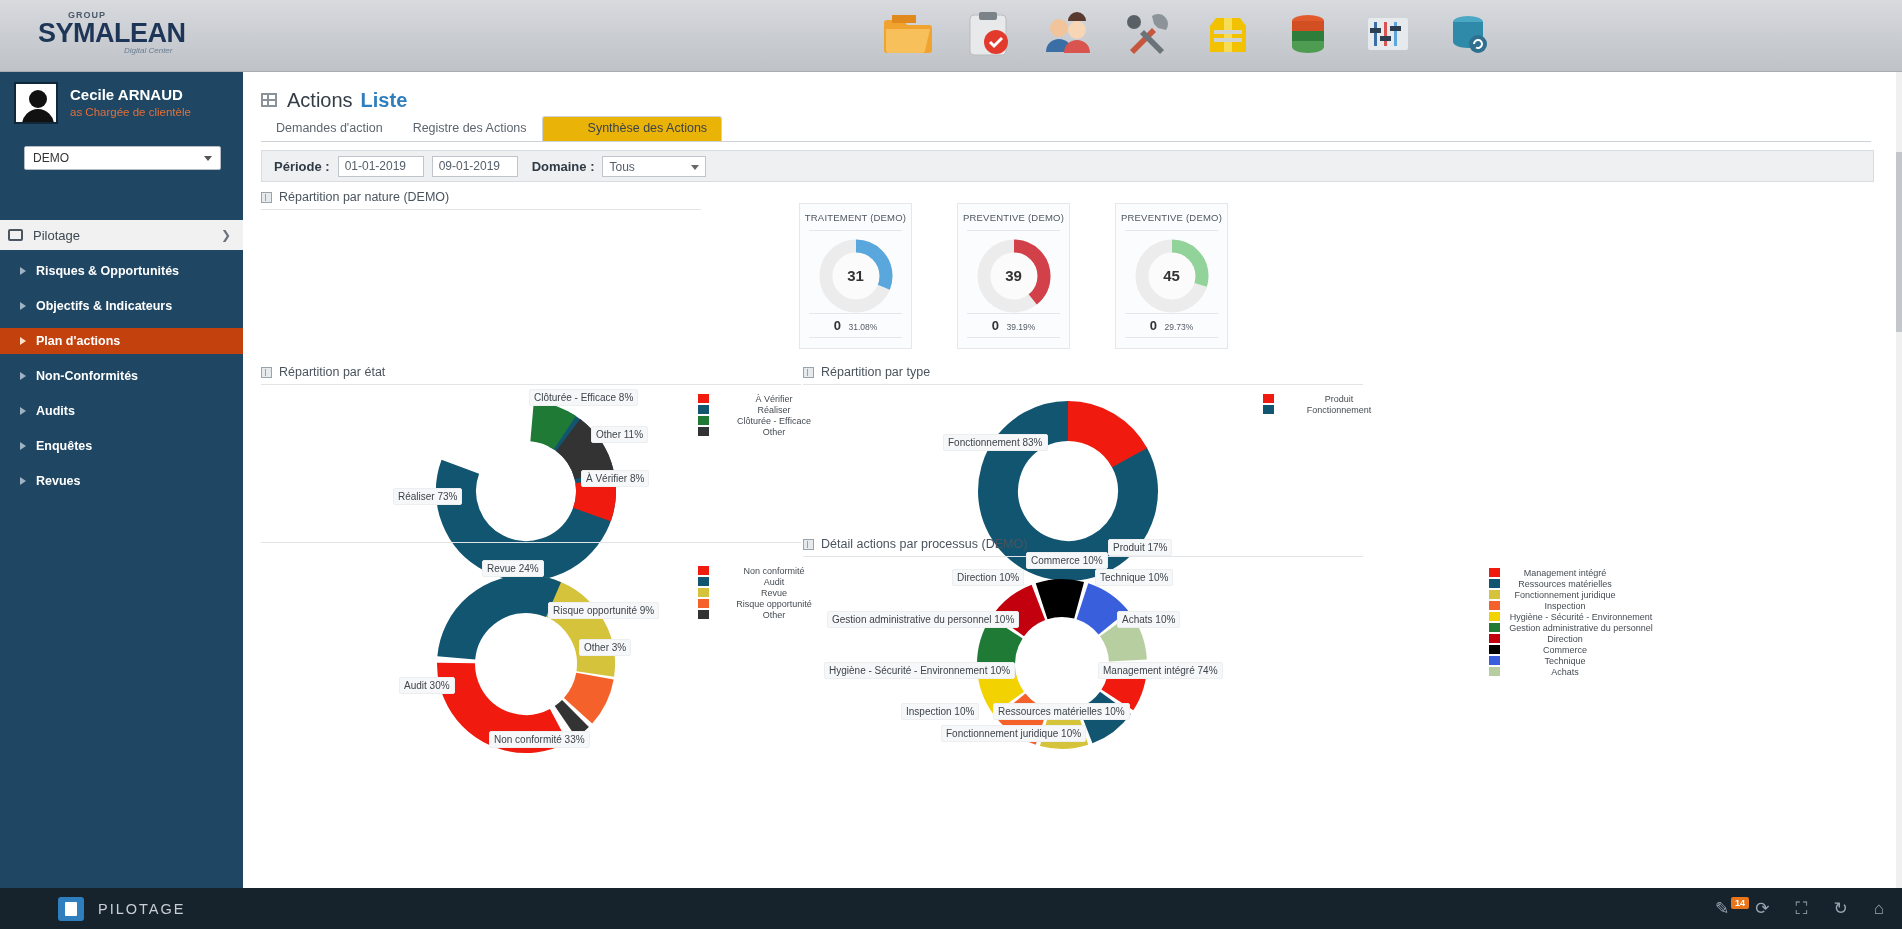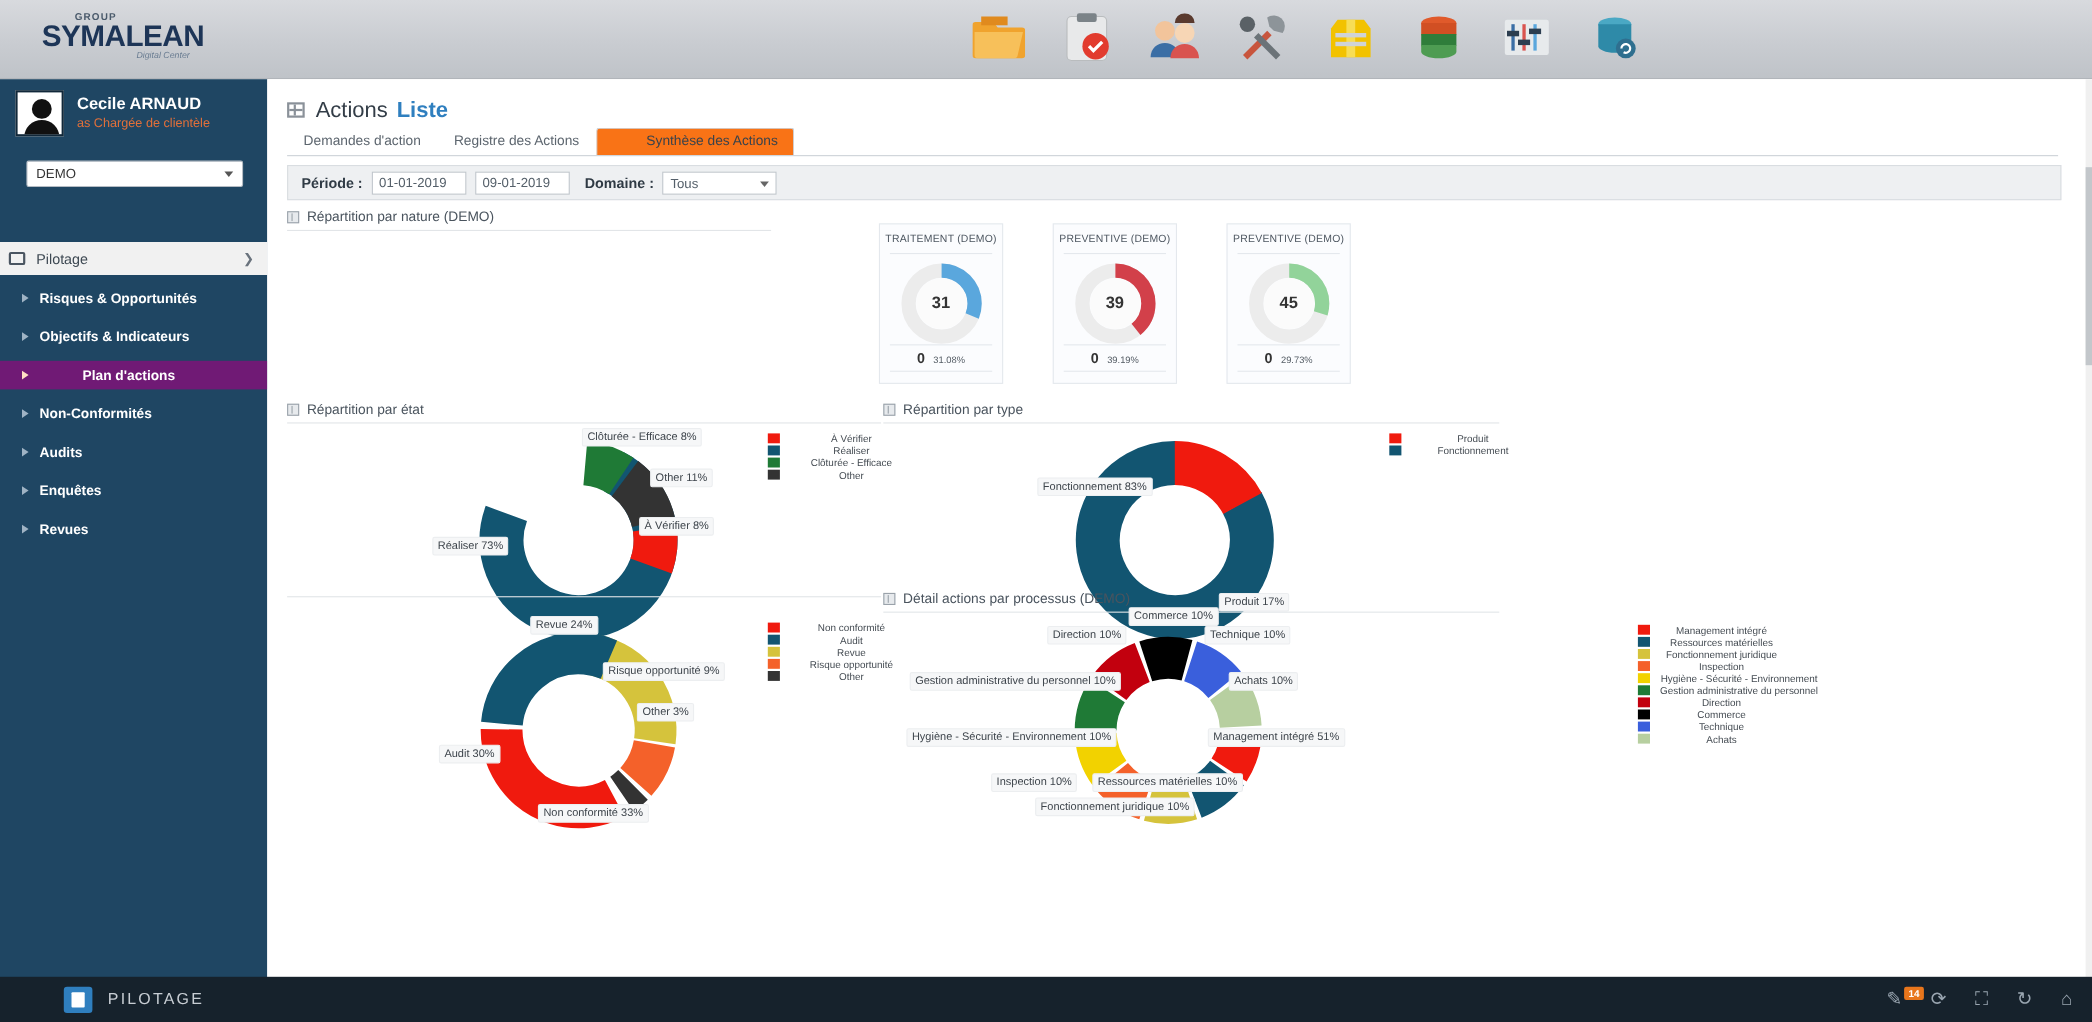--- a/index.html
+++ b/index.html
@@ -54,39 +54,39 @@
   .nav-head .screen-icon { width: 15px; height: 12px; border: 2px solid #4a5561; border-radius: 2px; margin-right: 10px; }
   .nav-head .chev { position: absolute; right: 12px; font-size: 12px; color: #6a737d; }
   .nav-list { position: absolute; left: 0; top: 178px; width: 243px; }
   .nav-item {
     height: 26px; display: flex; align-items: center; padding-left: 20px;
     color: #ffffff; font-size: 12.5px; font-weight: bold; cursor: pointer;
     margin-bottom: 1px;
   }
   .nav-item .arrow { width: 0; height: 0; border-top: 4px solid transparent;
     border-bottom: 4px solid transparent; border-left: 6px solid #9fb3c4; margin-right: 10px; }
-  .nav-item.active { background: #701a75; gap: 39px; }
+  .nav-item.active { background: #c2410c; }
   .nav-item.active .arrow { border-left-color: #ffe0c4; }
   .nav-sep { height: 8px; }
 
   
   .main { position: absolute; left: 243px; top: 72px; width: 1659px; height: 857px; background: #ffffff; }
   .page-title-bar { height: 44px; padding: 12px 0 0 18px; display: flex; align-items: center; }
   .grid-icon { width: 16px; height: 14px; border: 2px solid #8a9199; position: relative; margin-right: 10px; }
   .grid-icon:before { content:''; position:absolute; left:0; right:0; top:4px; height:2px; background:#8a9199;}
   .grid-icon:after { content:''; position:absolute; top:0; bottom:0; left:4px; width:2px; background:#8a9199;}
   .page-title { font-size: 20px; font-weight: normal; color: #333d47; }
   .page-sub { font-size: 20px; color: #2f7fbf; font-weight: bold; margin-left: 8px; }
 
   .tabs { margin-left: 18px; display: flex; border-bottom: 1px solid #cdd2d8; width: 1610px; height: 26px;}
   .tab {
     padding: 4px 14px; font-size: 12.5px; color: #5d666f; cursor: pointer;
     border: 1px solid transparent; border-bottom: none; background: transparent;
   }
-  .tab.active { background: #f97316; border-color: #cdd2d8; border-radius: 3px 3px 0 0; color: #3b434b; padding-left: 45px; }
+  .tab.active { background: #eab308; border-color: #cdd2d8; border-radius: 3px 3px 0 0; color: #3b434b; padding-left: 45px; }
 
   .filterbar {
     margin: 8px 0 0 18px; width: 1613px; height: 32px; background: #eef0f2;
     border: 1px solid #d9dde1; display: flex; align-items: center; padding-left: 12px; gap: 8px;
   }
   .filter-label { font-size: 13px; font-weight: bold; color: #2f3a44; }
   .dateinput {
     width: 86px; height: 21px; background: #fff; border: 1px solid #bfc5cb;
     font-size: 12px; color: #55606a; padding: 2px 6px;
   }
@@ -525,21 +525,21 @@
         <circle r="66" fill="none" stroke="#1f7a36" stroke-width="38" stroke-dasharray="38 377" transform="rotate(180)"></circle>
         <circle r="66" fill="none" stroke="#c2000e" stroke-width="38" stroke-dasharray="38 377" transform="rotate(216)"></circle>
       </g>
     </svg>
     <div class="clabel light" style="left:69px; top:-12px;">Commerce 10%</div>
     <div class="clabel light" style="left:-5px; top:5px;">Direction 10%</div>
     <div class="clabel light" style="left:138px; top:5px;">Technique 10%</div>
     <div class="clabel light" style="left:-130px; top:47px;">Gestion administrative du personnel 10%</div>
     <div class="clabel light" style="left:160px; top:47px;">Achats 10%</div>
     <div class="clabel light" style="left:-133px; top:98px;">Hygiène - Sécurité - Environnement 10%</div>
-    <div class="clabel light" style="left:141px; top:98px;">Management intégré 51%</div>
+    <div class="clabel light" style="left:141px; top:98px;">Management intégré 74%</div>
     <div class="clabel light" style="left:-56px; top:139px;">Inspection 10%</div>
     <div class="clabel light" style="left:36px; top:139px;">Ressources matérielles 10%</div>
     <div class="clabel light" style="left:-16px; top:161px;">Fonctionnement juridique 10%</div>
   </div>
 
   <div class="legend" style="left:1246px; top:495px;">
     <div class="legend-row">
       <span class="legend-sw" style="background:#f01a0e"></span>
       <span class="legend-txt">Management intégré</span>
     </div>

